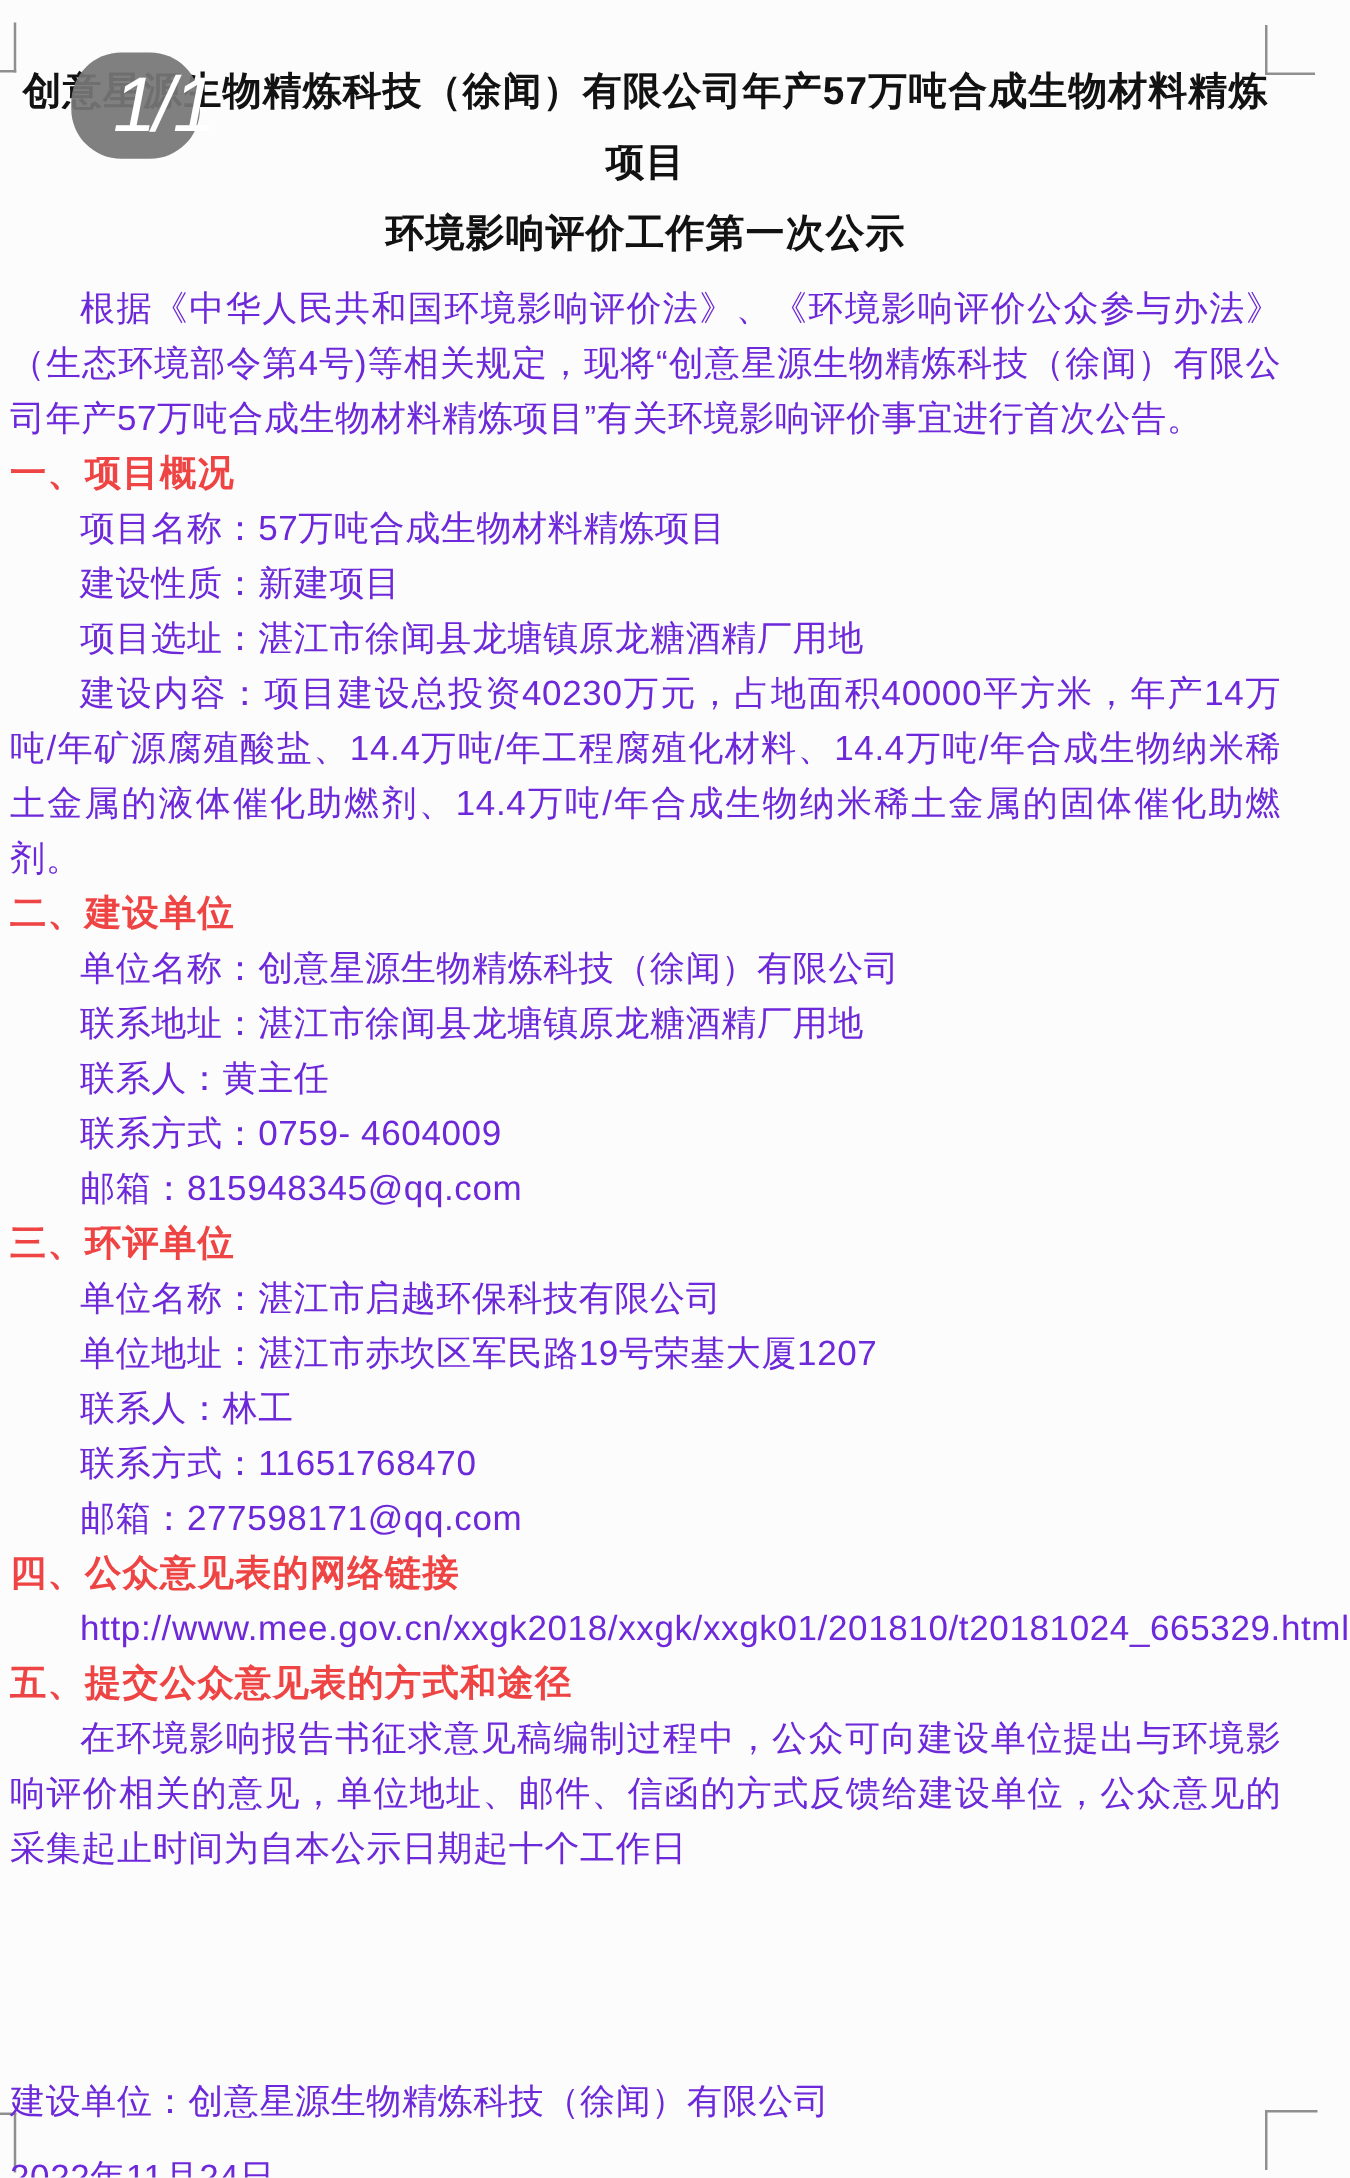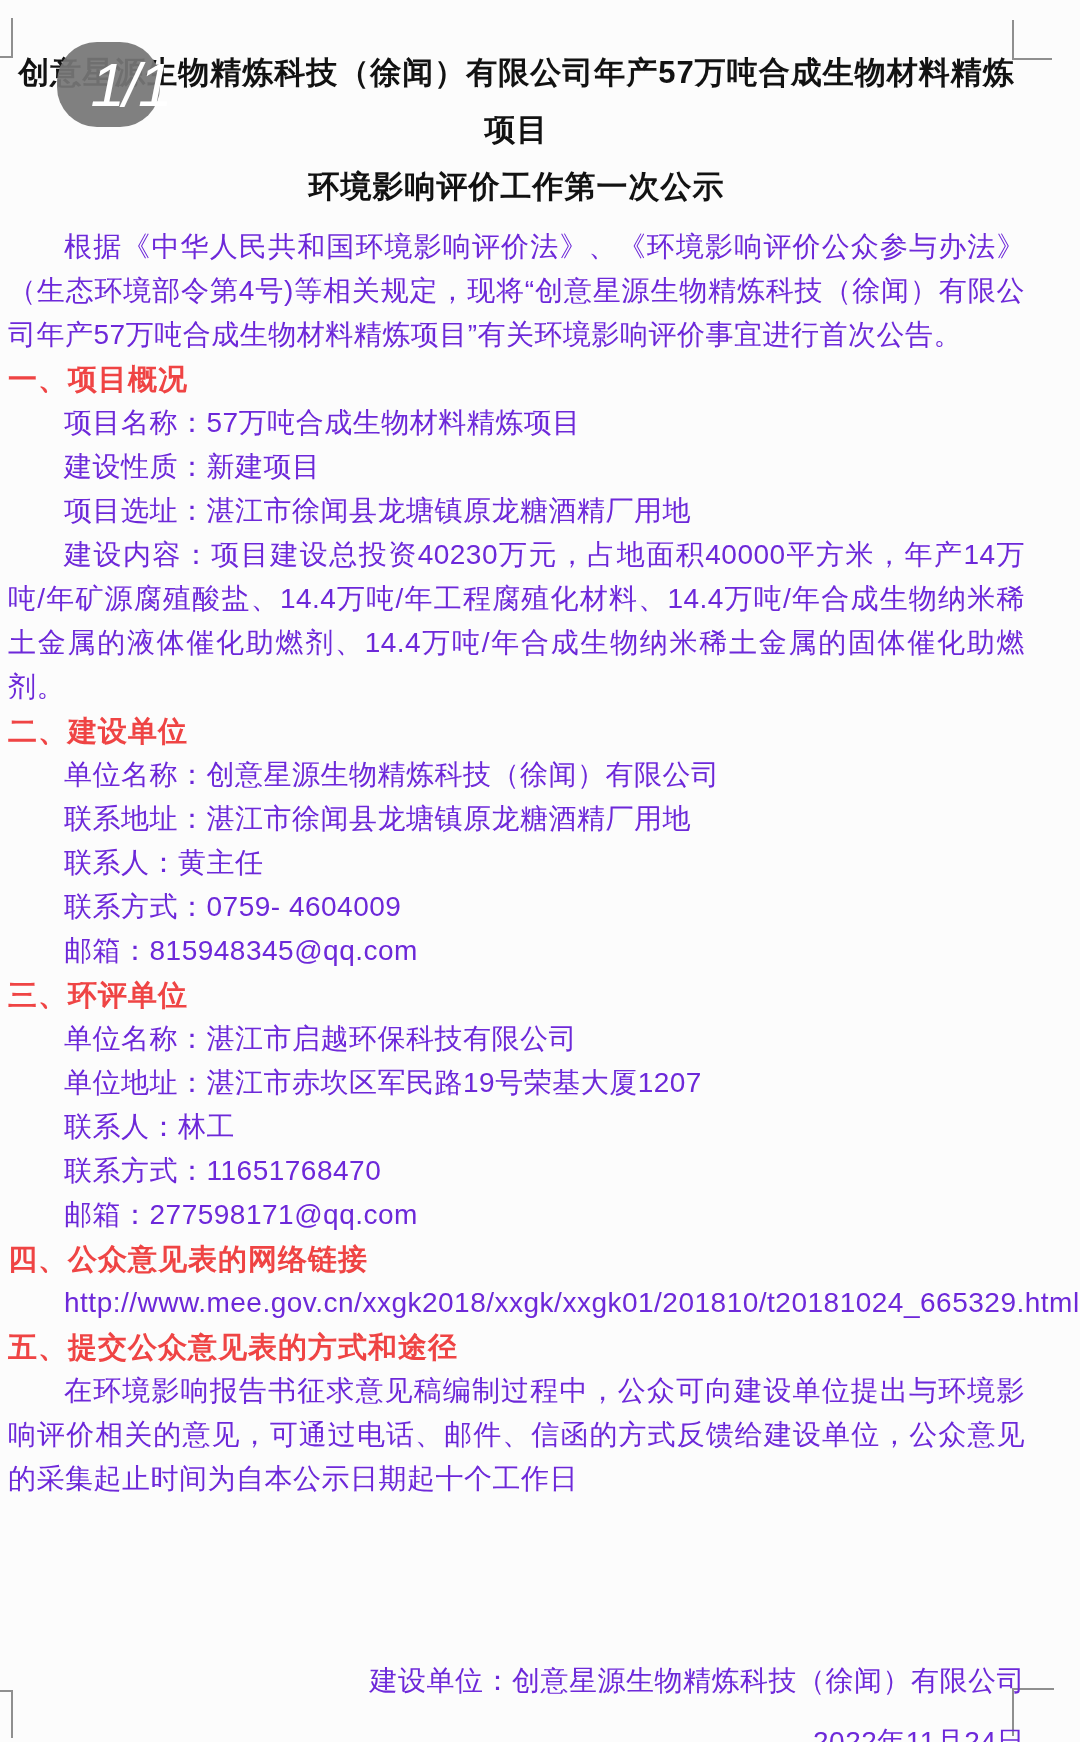--- a/index.html
+++ b/index.html
@@ -50,21 +50,21 @@
   h2{
     margin:0;font-size:29px;line-height:44px;font-weight:bold;color:#ef4444;
     letter-spacing:1px;
   }
   p{
     margin:0;font-size:28px;line-height:44px;color:#6d28d9;
     text-align:justify;letter-spacing:0.5px;
   }
   p.indent{text-indent:2em;}
   .footer{margin-top:158px;text-align:right;}
-  .footer p{text-align:right;}
+  .footer p{}
   .footer .date-line{margin-top:17px;}
 </style>
 </head>
 <body>
 
 <div class="page">
 
   <div class="mark mark-tl"></div>
   <div class="mark mark-tr"></div>
   <div class="mark mark-bl"></div>
@@ -109,21 +109,21 @@
       <p class="indent">邮箱：277598171@qq.com</p>
     </section>
 
     <section>
       <h2>四、公众意见表的网络链接</h2>
       <p class="indent">http://www.mee.gov.cn/xxgk2018/xxgk/xxgk01/201810/t20181024_665329.html</p>
     </section>
 
     <section>
       <h2>五、提交公众意见表的方式和途径</h2>
-      <p class="indent">在环境影响报告书征求意见稿编制过程中，公众可向建设单位提出与环境影响评价相关的意见，可通过电话、邮件、信函的方式反馈给建设单位，公众意见的采集起止时间为自本公示日期起十个工作日</p>
+      <p class="indent">在环境影响报告书征求意见稿编制过程中，公众可向建设单位提出与环境影响评价相关的意见，单位地址、邮件、信函的方式反馈给建设单位，公众意见的采集起止时间为自本公示日期起十个工作日</p>
     </section>
 
     <div class="footer">
       <p>建设单位：创意星源生物精炼科技（徐闻）有限公司</p>
       <p class="date-line">2022年11月24日</p>
     </div>
 
   </div>
 </div>
 

